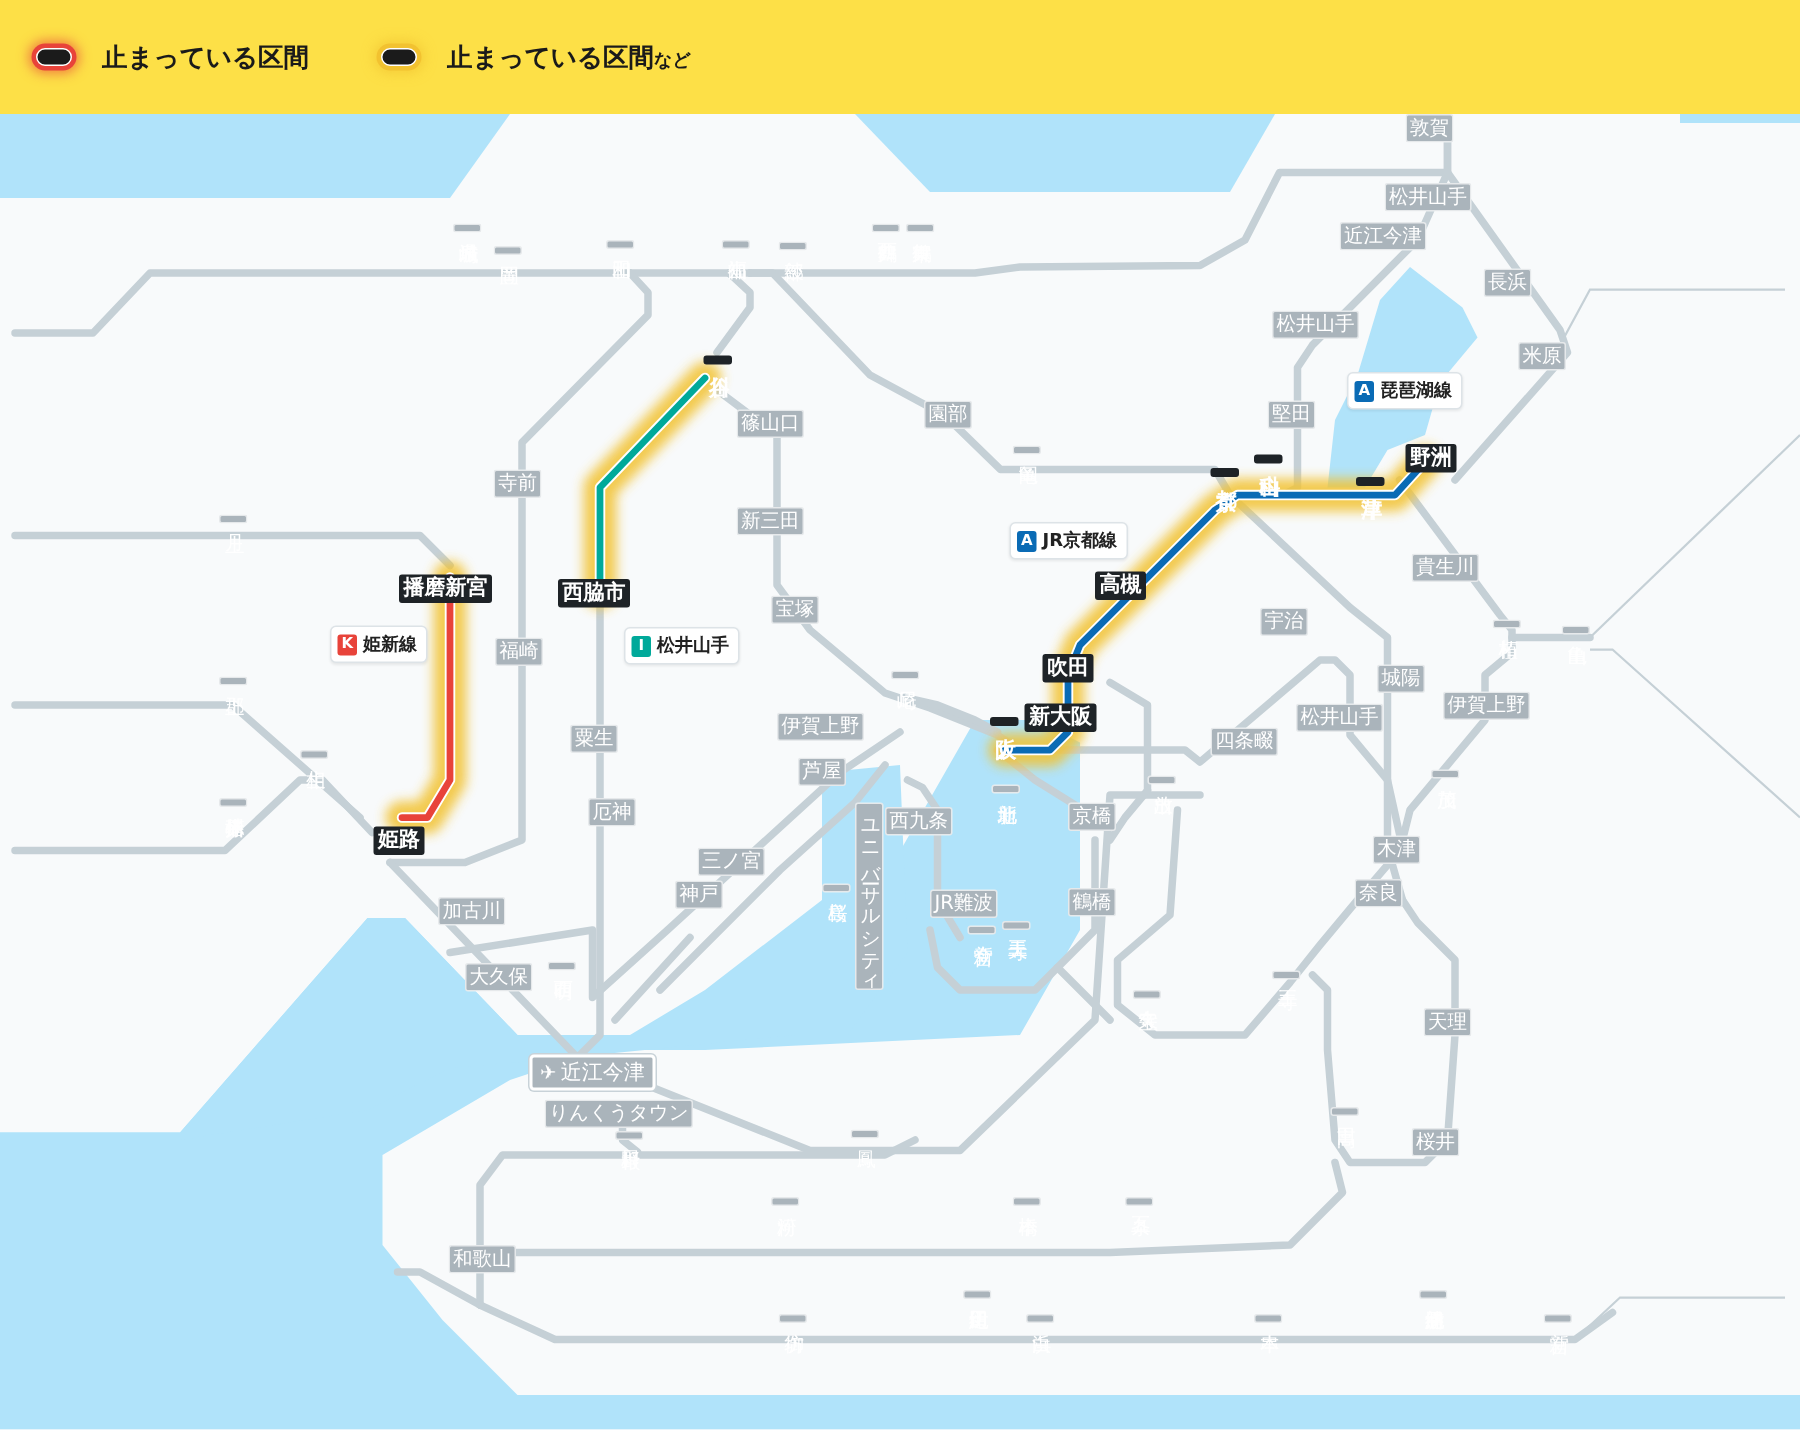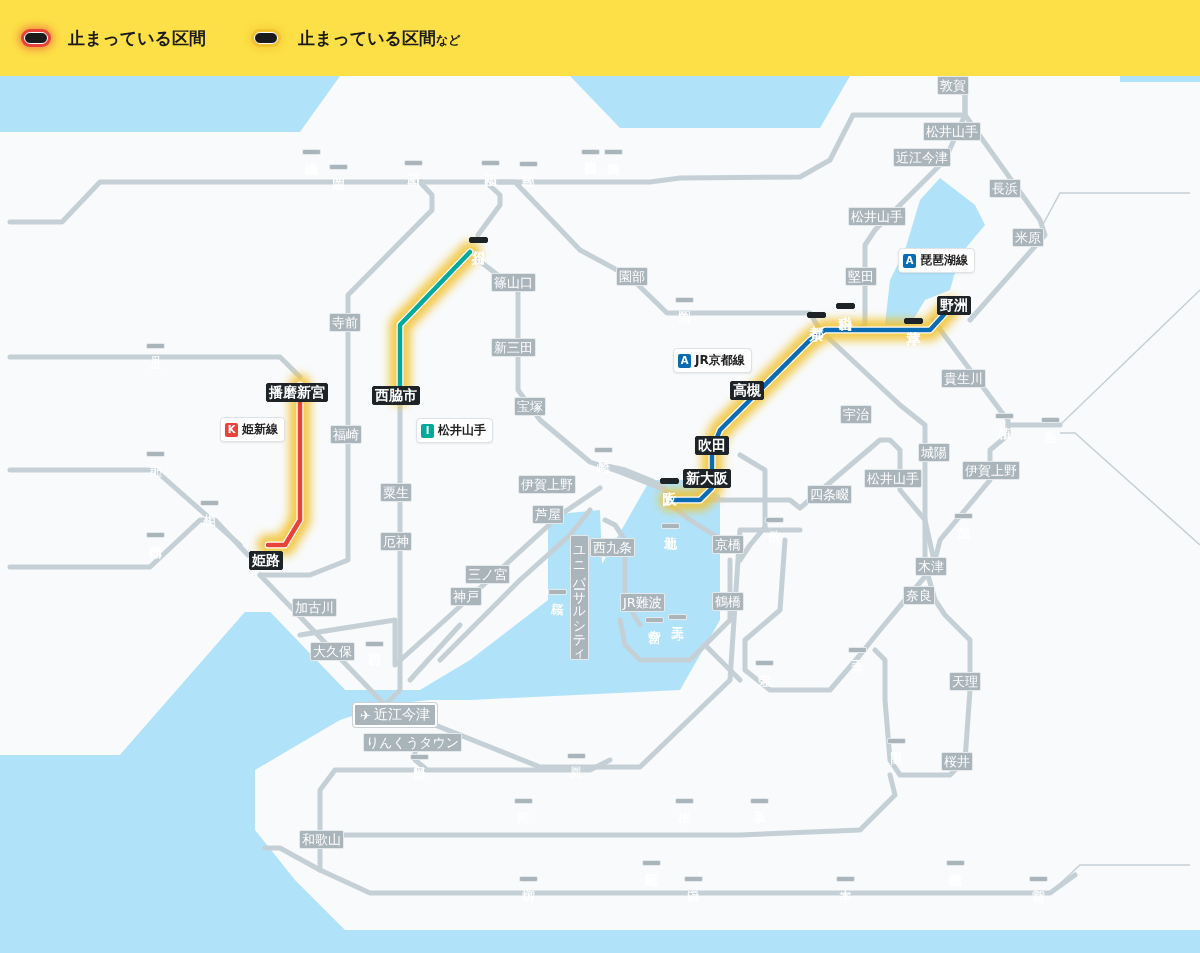--- a/index.html
+++ b/index.html
@@ -189,21 +189,21 @@
 <div class="st" style="left:491px;top:338px">新三田</div>
 <div class="st" style="left:514px;top:397px">宝塚</div>
 <div class="st v" style="left:594px;top:447px">尼崎</div>
 <div class="st" style="left:518px;top:475px">伊賀上野</div>
 <div class="st" style="left:532px;top:505px">芦屋</div>
 <div class="st" style="left:465px;top:565px">三ノ宮</div>
 <div class="st" style="left:450px;top:587px">神戸</div>
 <div class="st" style="left:329px;top:313px">寺前</div>
 <div class="st" style="left:330px;top:425px">福崎</div>
 <div class="st" style="left:380px;top:483px">粟生</div>
-<div class="st" style="left:380px;top:532px">厄神</div>
+<div class="st" style="left:392px;top:532px">厄神</div>
 <div class="st" style="left:292px;top:598px">加古川</div>
 <div class="st v" style="left:146px;top:343px">上月</div>
 <div class="st v" style="left:146px;top:451px">上郡</div>
 <div class="st v" style="left:200px;top:500px">相生</div>
 <div class="st v" style="left:146px;top:532px">播州赤穂</div>
 <div class="st" style="left:310px;top:642px">大久保</div>
 <div class="st v" style="left:365px;top:641px">西明石</div>
 <div class="st v" style="left:570px;top:535px">ユニバーサルシティ</div>
 <div class="st v" style="left:548px;top:589px">桜島</div>
 <div class="st" style="left:590px;top:538px">西九条</div>

